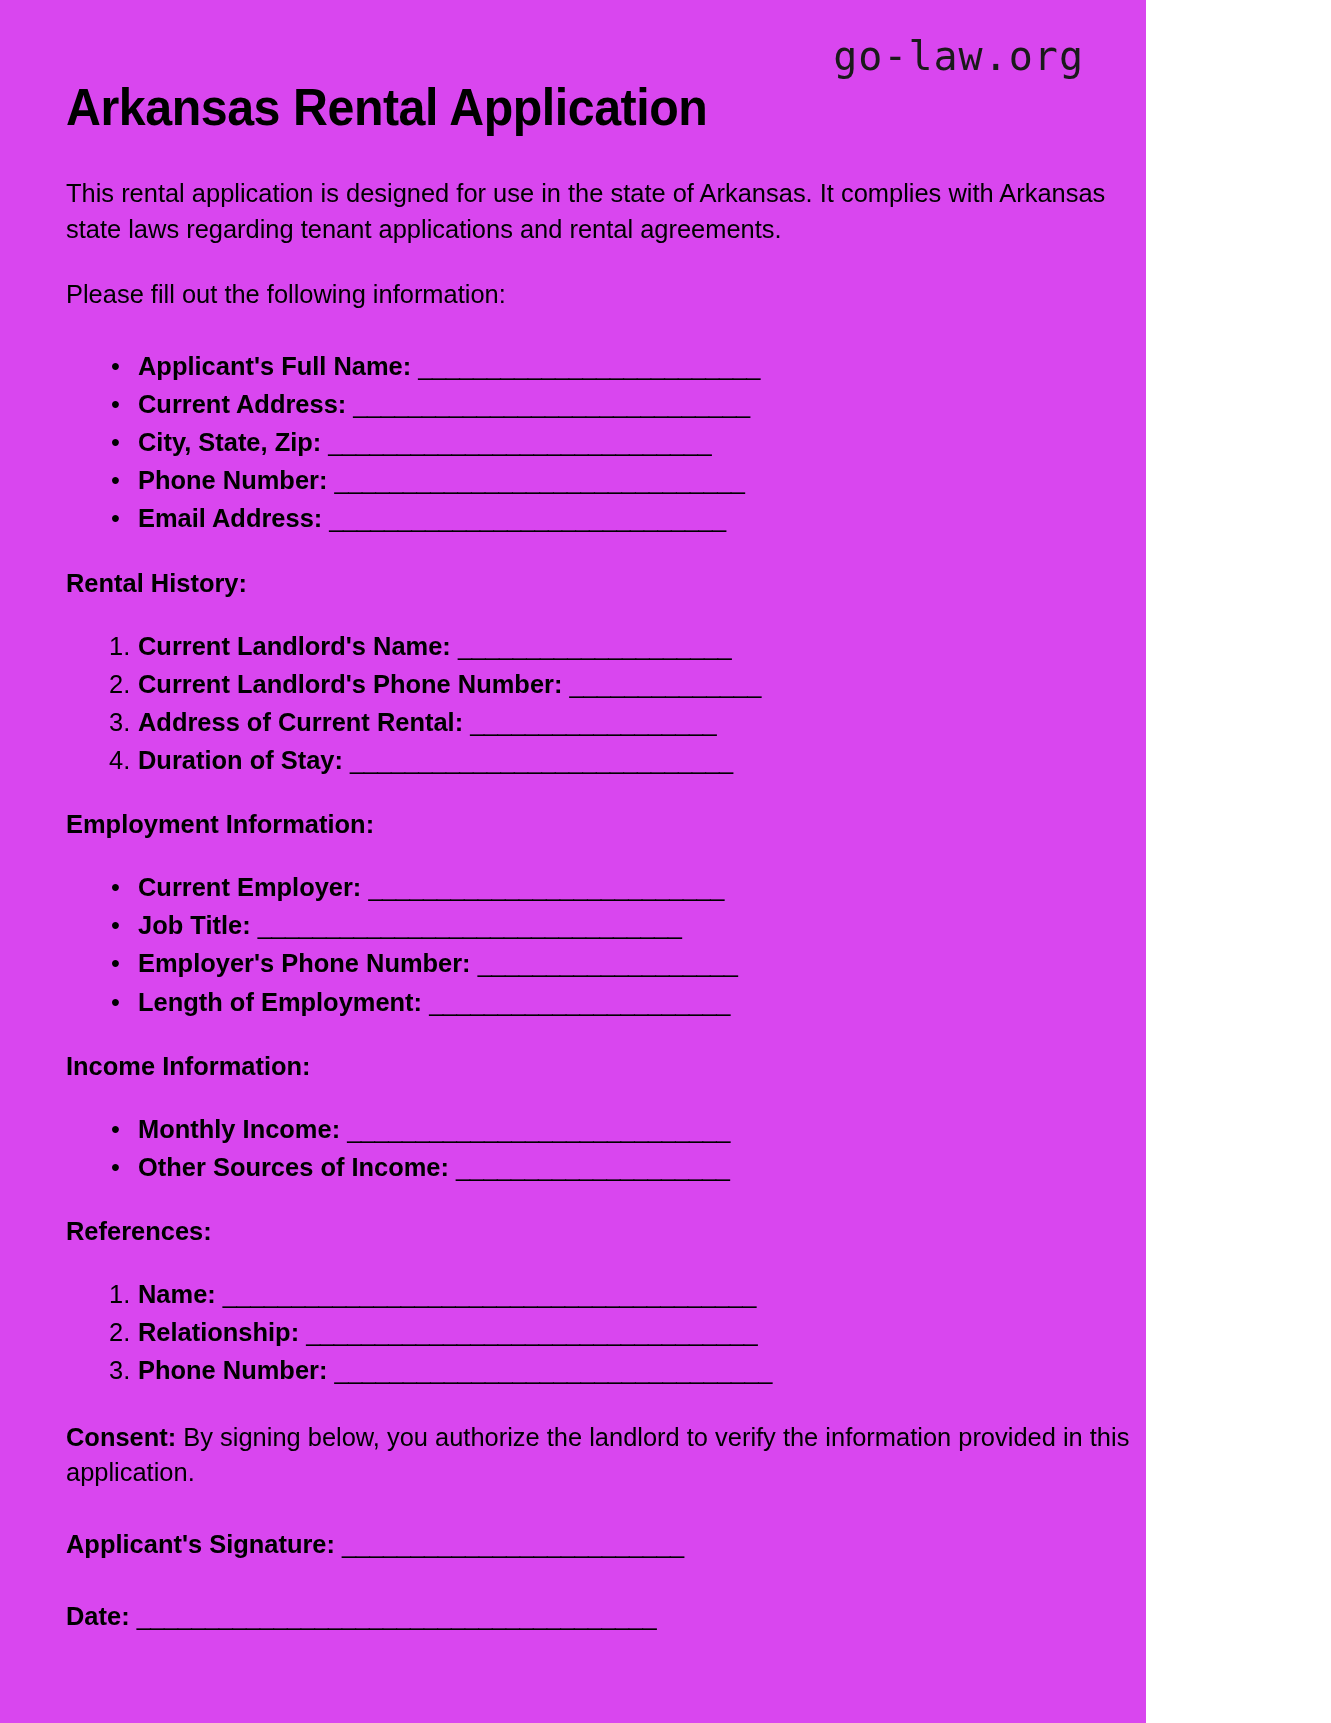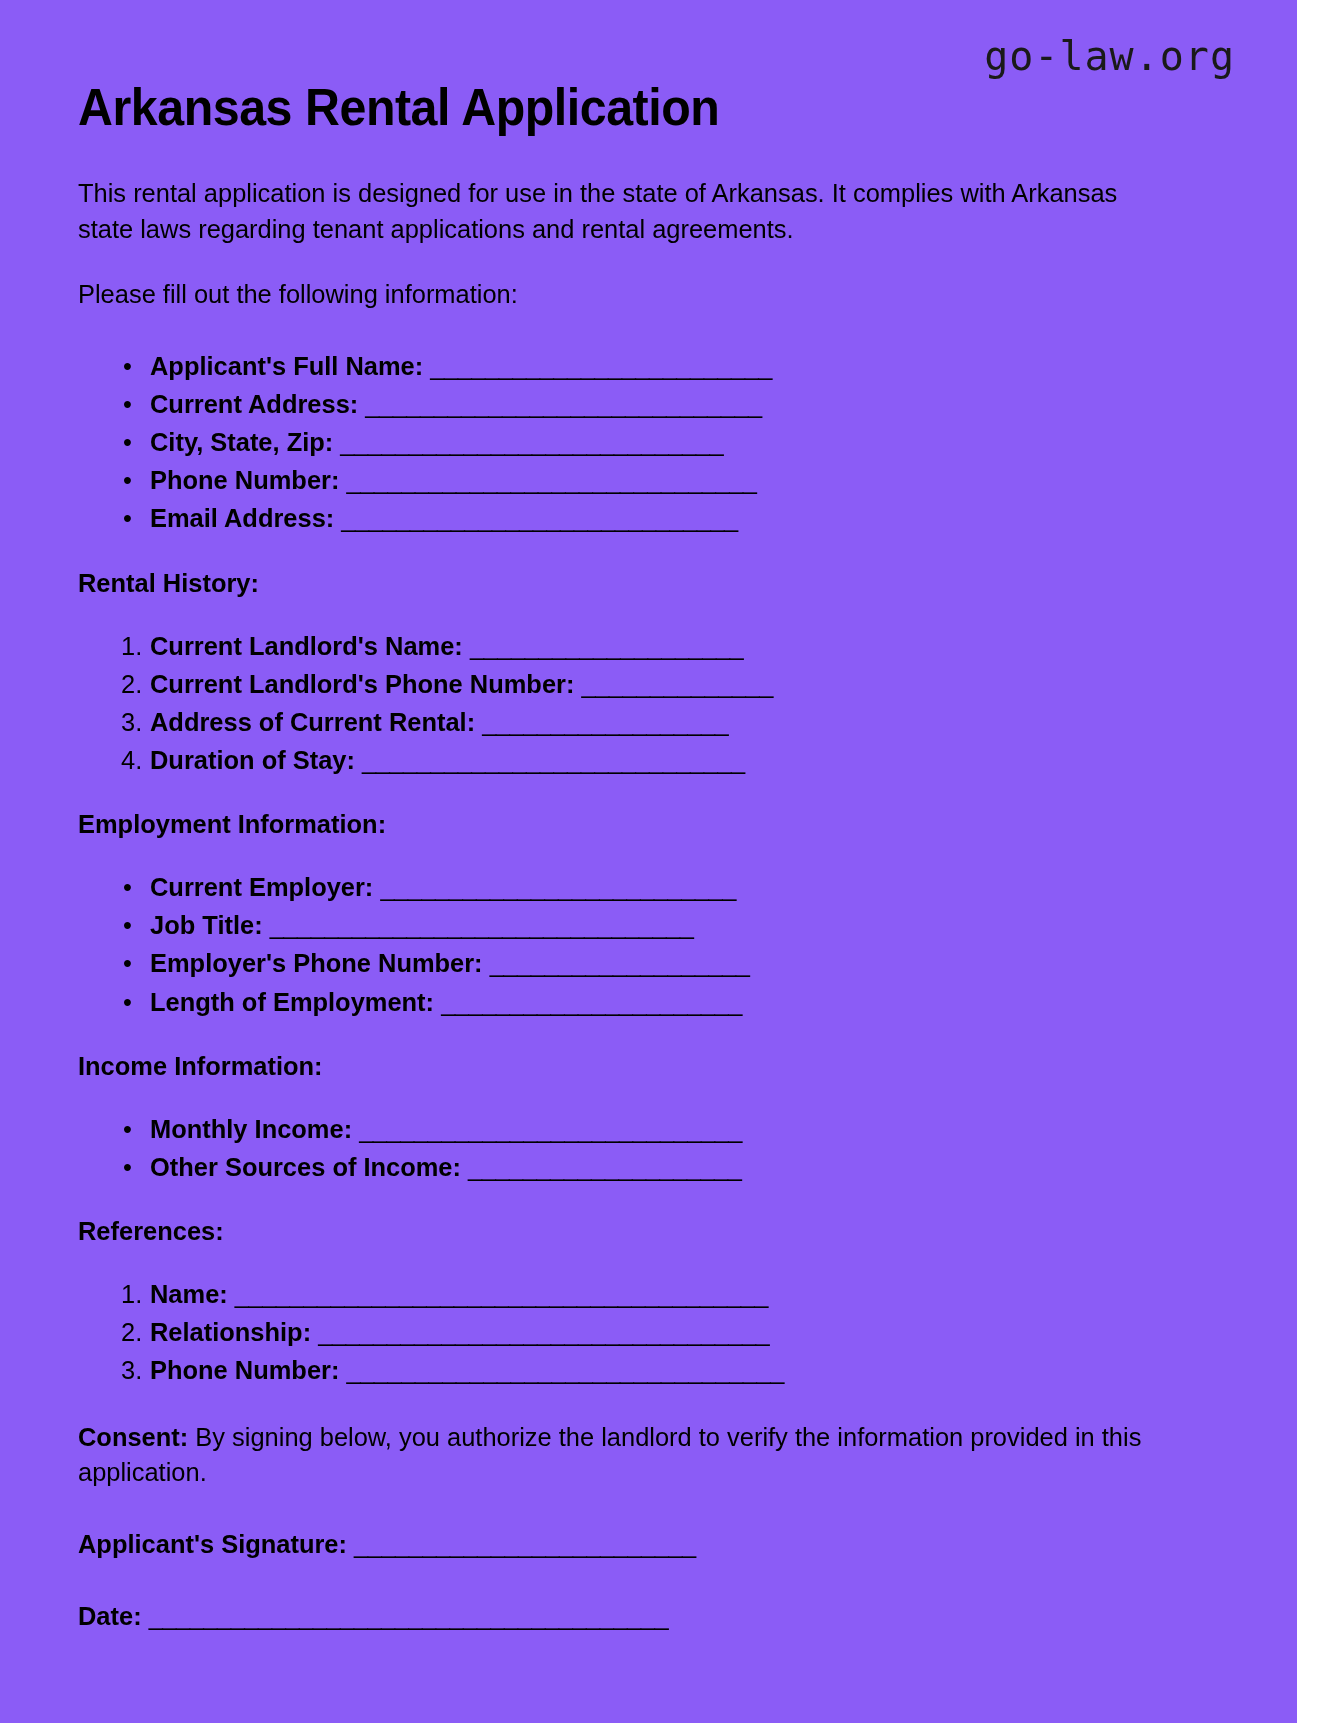--- a/index.html
+++ b/index.html
@@ -11,40 +11,40 @@
     width: 1331px;
     height: 1723px;
     position: relative;
     font-family: "Liberation Sans", "DejaVu Sans", sans-serif;
     color: #000000;
     overflow: hidden;
   }
   .page {
     position: absolute;
     left: 0; top: 0;
-    width: 1297px;
+    width: 1146px;
     height: 1723px;
-    background: #8b5cf6;
+    background: #d946ef;
     box-sizing: border-box;
     padding: 0;
   }
   .watermark {
     position: absolute;
     top: 36px;
     right: 62px;
     font-family: "DejaVu Sans Mono", "Liberation Mono", monospace;
     font-size: 40px;
     letter-spacing: 1px;
     color: #1a1a1a;
     white-space: nowrap;
     line-height: 1;
   }
   .content {
     position: absolute;
-    left: 78px;
+    left: 66px;
     top: 78px;
     width: 1180px;
   }
   h1.doc-title {
     font-size: 52px;
     font-weight: bold;
     margin: 0 0 40px 0;
     letter-spacing: -0.5px;
     line-height: 1.12;
     transform: scaleX(0.93);

